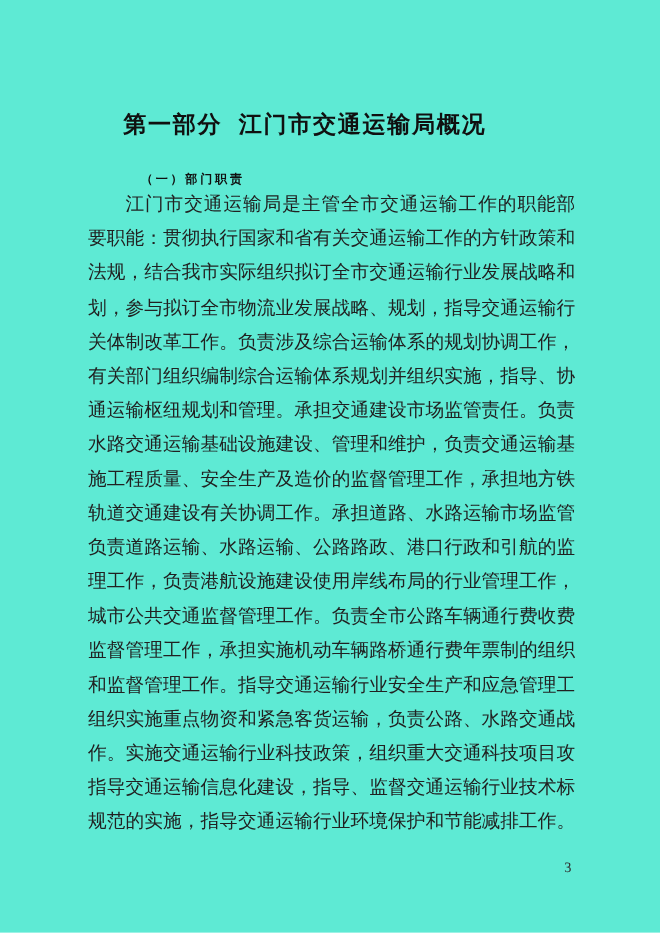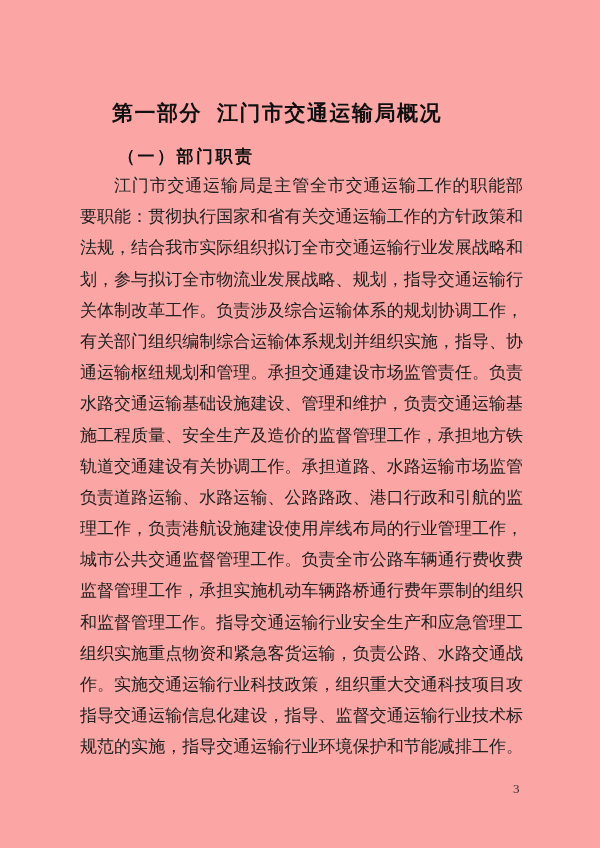--- a/index.html
+++ b/index.html
@@ -4,21 +4,21 @@
 <style>
   html, body {
     margin: 0;
     padding: 0;
     background: #ffffff;
   }
   .page {
     position: relative;
     width: 600px;
     height: 848px;
-    background: #fca5a5;
+    background: #5eead4;
     font-family: "Liberation Serif", "DejaVu Serif", serif;
     color: #1f1f1f;
     overflow: hidden;
   }
   .doc-title {
     position: absolute;
     left: 112px;
     top: 99px;
     margin: 0;
     font-size: 21px;
@@ -27,22 +27,22 @@
     letter-spacing: 1.5px;
     white-space: nowrap;
   }
   .doc-title .part-label {
     margin-right: 15px;
   }
   .section-heading {
     position: absolute;
     left: 112px;
     top: 139px;
-    margin: 6px;
-    font-size: 17px;
+    margin: 16px;
+    font-size: 11px;
     font-weight: 700;
     color: #101010;
     letter-spacing: 2.5px;
     white-space: nowrap;
   }
   .body-text {
     position: absolute;
     left: 80px;
     top: 170px;
     width: 443px;

